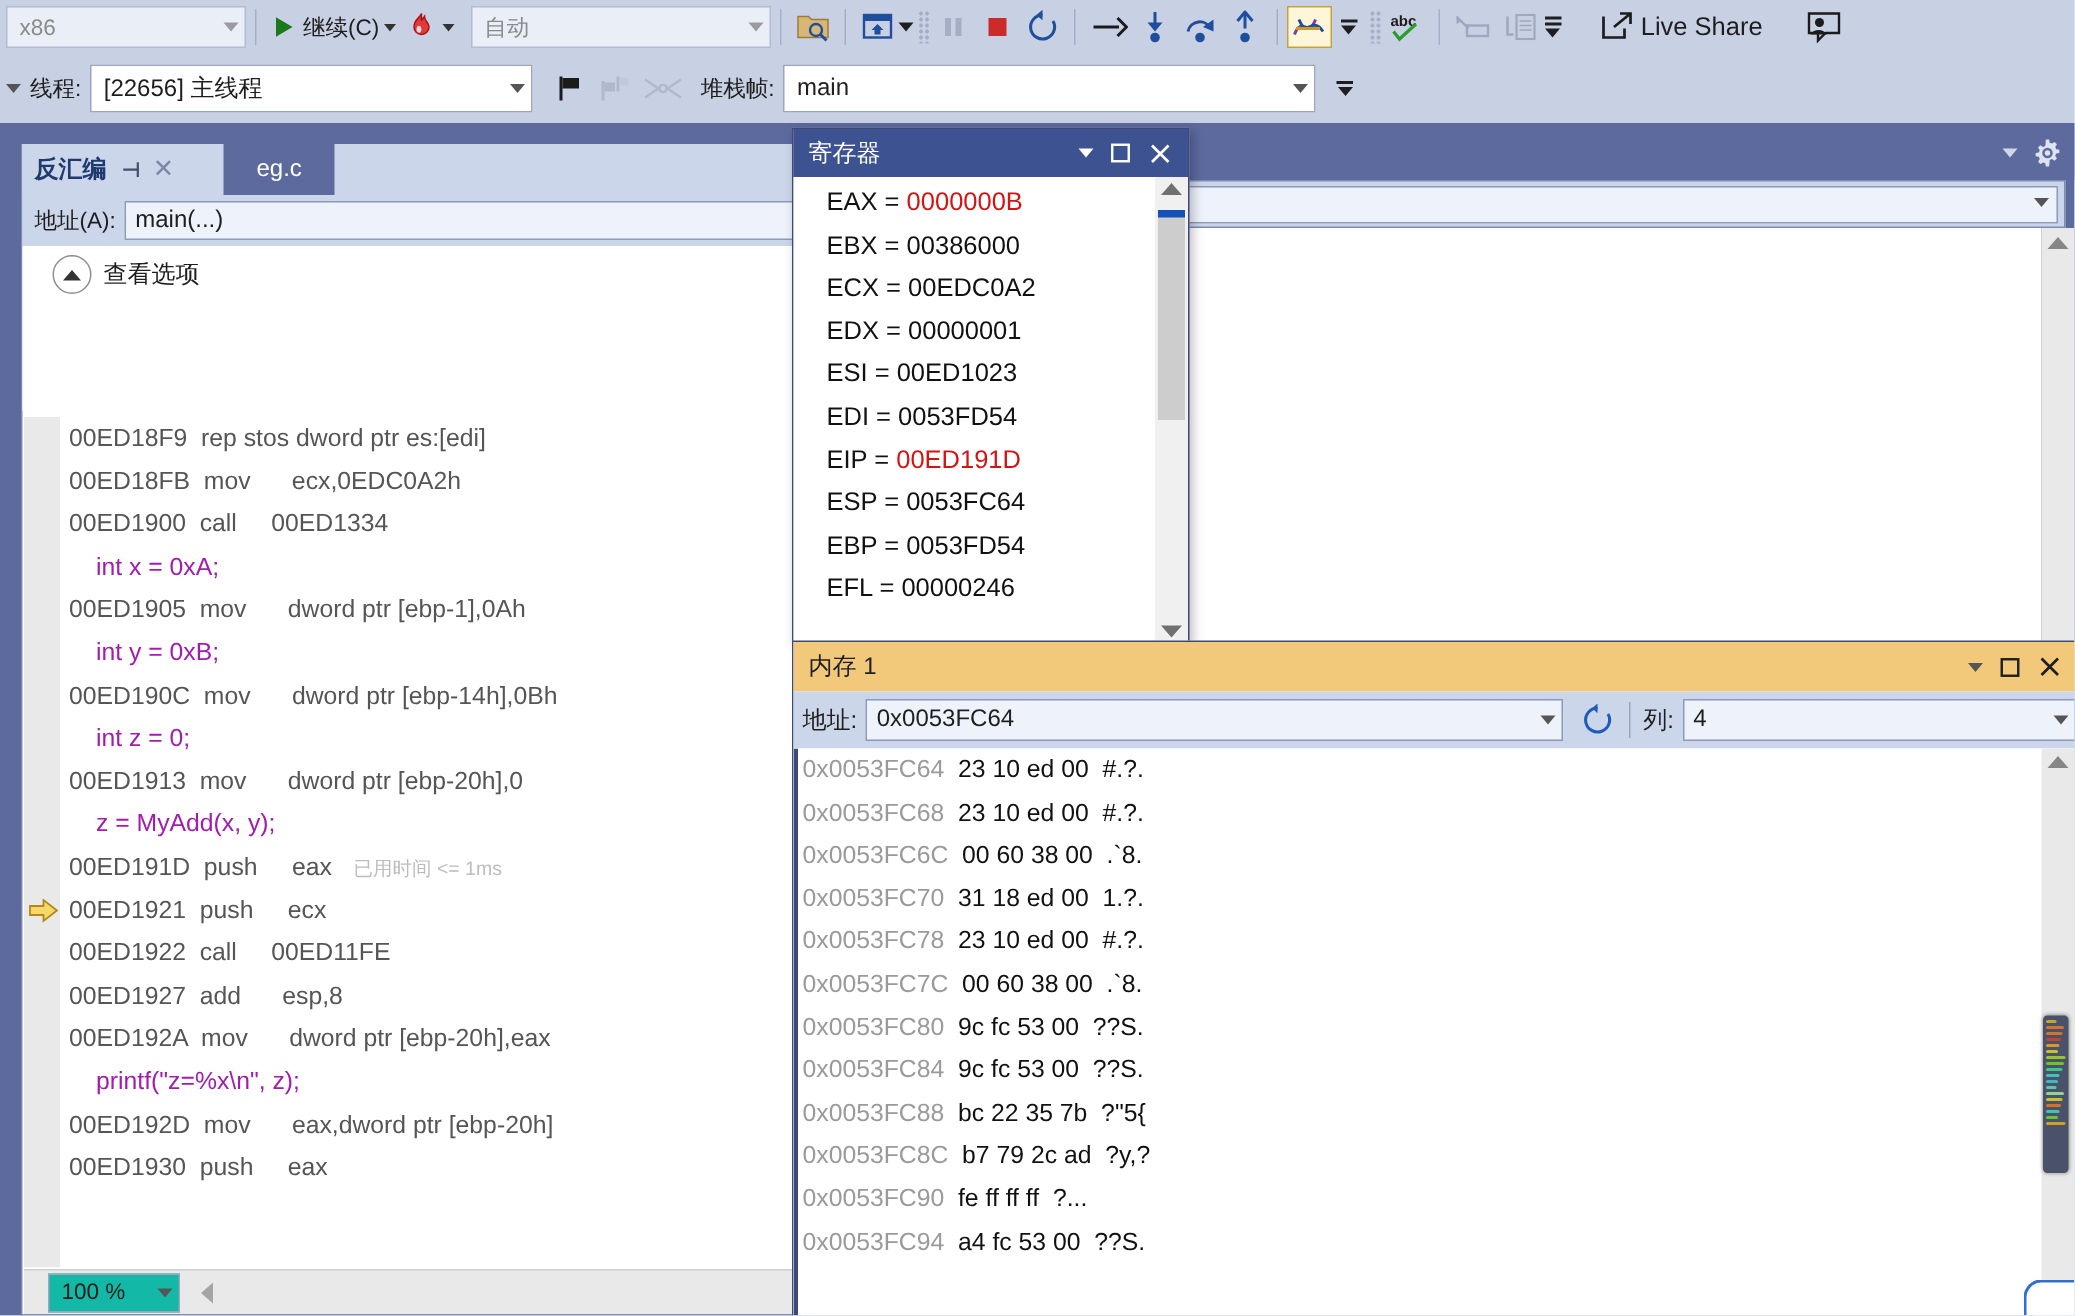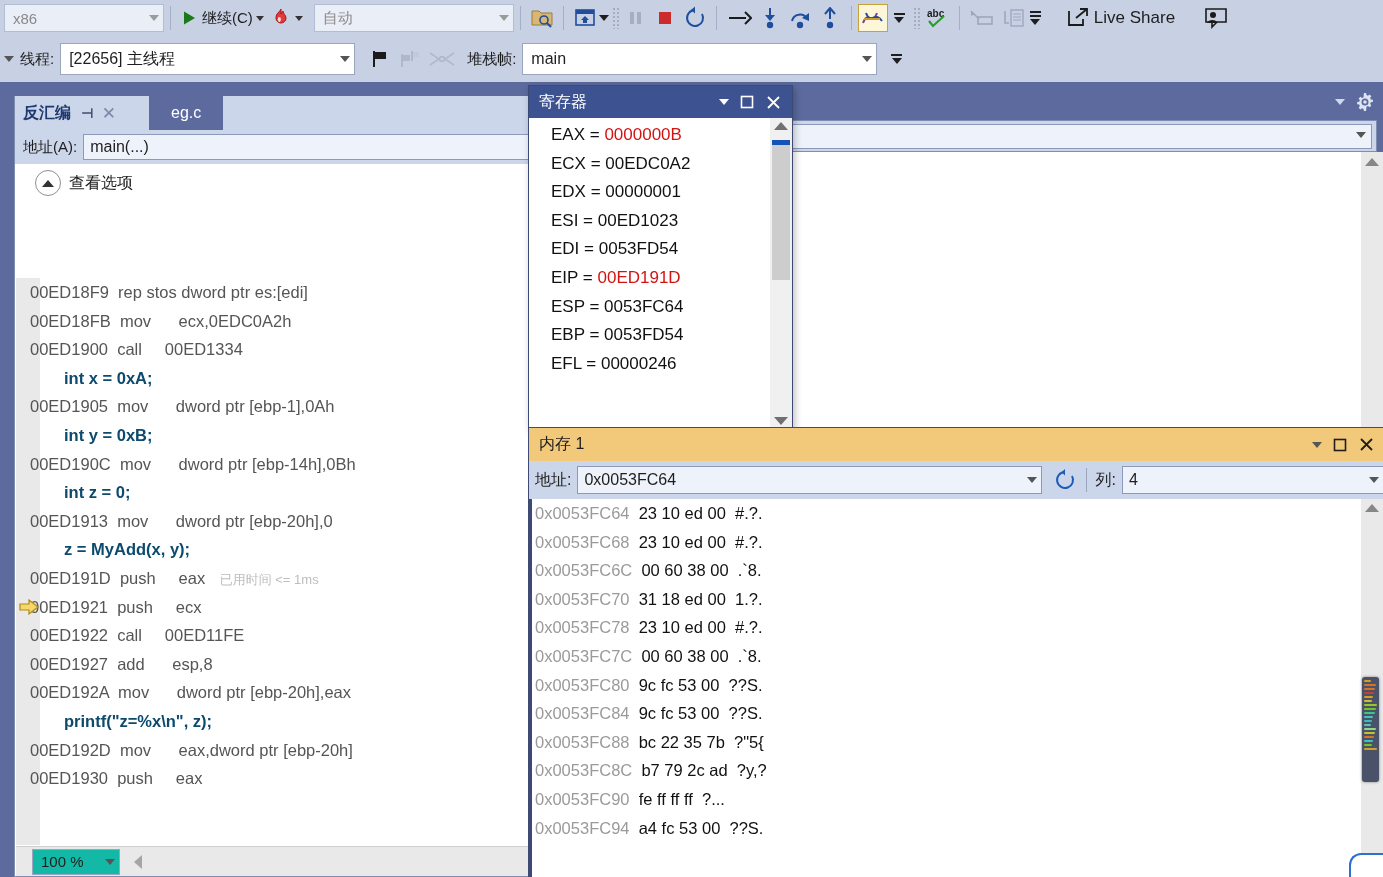--- a/index.html
+++ b/index.html
@@ -116,22 +116,22 @@
   #cbrow-b { left:200px; top:205px; }
   #cbrow-c { left:60px; top:232px; }
   #cbrow-d { left:198px; top:232px; }
   #cbrow-e { left:60px; top:259px; }
 
   #disasm-list {
     position:absolute; left:1px; top:182px; right:1px; bottom:31px;
     background:#fff; overflow:hidden;
   }
   #disasm-gutter { position:absolute; left:0; top:0; width:24px; bottom:0; background:#e9e9e9; }
-  .code-row { position:relative; height:28.6px; line-height:28.6px; white-space:pre; font-size:16.5px; color:#555; padding-left:14px; }
-  .code-row.src { color:#0c4a6e; font-weight:bold; padding-left:48px; }
+  .code-row { position:relative; height:28.6px; line-height:28.6px; white-space:pre; font-size:16.5px; color:#555; padding-left:30px; }
+  .code-row.src { color:#a21caf; font-weight:normal; padding-left:48px; }
   .code-row .addr { color:#555; }
   .code-row .mnem { color:#555; }
   .code-row .ops { color:#555; }
   .elapsed { color:#bdbdbd; font-size:13px; font-weight:normal; }
   #eip-arrow { position:absolute; left:3px; top:329px; width:20px; height:16px; }
 
   #disasm-zoombar {
     position:absolute; left:1px; right:1px; bottom:0; height:30px; background:#e9e9e9;
     display:flex; align-items:center; border-top:1px solid #cfcfcf;
   }
@@ -531,20 +531,21 @@
       </span>
       <span class="win-btn">
         <svg width="15" height="15" viewBox="0 0 15 15">
             <path d="M2 2 L13 13 M13 2 L2 13" stroke="#fff" stroke-width="1.8" fill="none"></path>
           </svg>
       </span>
     </div>
     <div id="reg-body">
       <div id="reg-list">
           <div class="reg-row"><span class="reg-name">EAX = </span><span class="reg-val changed">0000000B</span></div>
+          <div class="reg-row"><span class="reg-name">EBX = </span><span class="reg-val">00386000</span></div>
           <div class="reg-row"><span class="reg-name">ECX = </span><span class="reg-val">00EDC0A2</span></div>
           <div class="reg-row"><span class="reg-name">EDX = </span><span class="reg-val">00000001</span></div>
           <div class="reg-row"><span class="reg-name">ESI = </span><span class="reg-val">00ED1023</span></div>
           <div class="reg-row"><span class="reg-name">EDI = </span><span class="reg-val">0053FD54</span></div>
           <div class="reg-row"><span class="reg-name">EIP = </span><span class="reg-val changed">00ED191D</span></div>
           <div class="reg-row"><span class="reg-name">ESP = </span><span class="reg-val">0053FC64</span></div>
           <div class="reg-row"><span class="reg-name">EBP = </span><span class="reg-val">0053FD54</span></div>
           <div class="reg-row"><span class="reg-name">EFL = </span><span class="reg-val">00000246</span></div>
         </div>
       <div id="reg-scroll">

